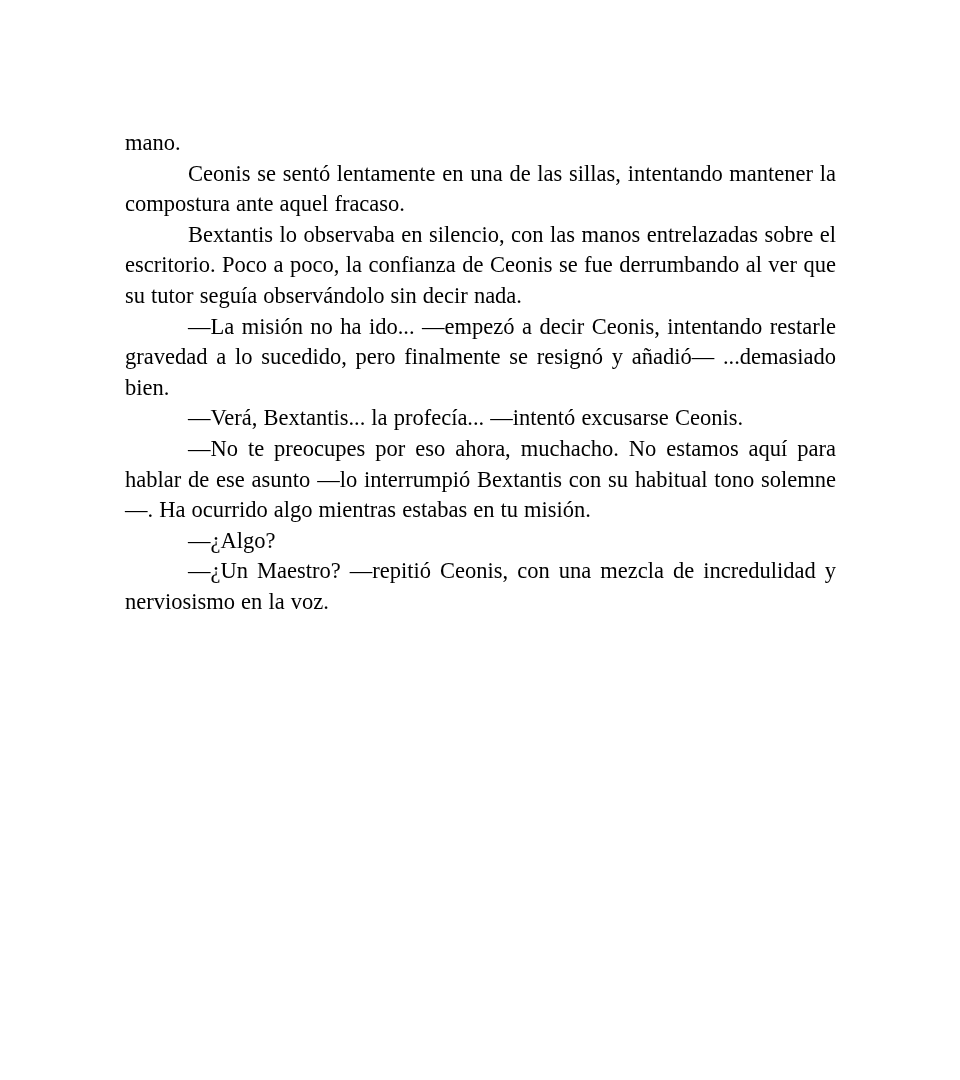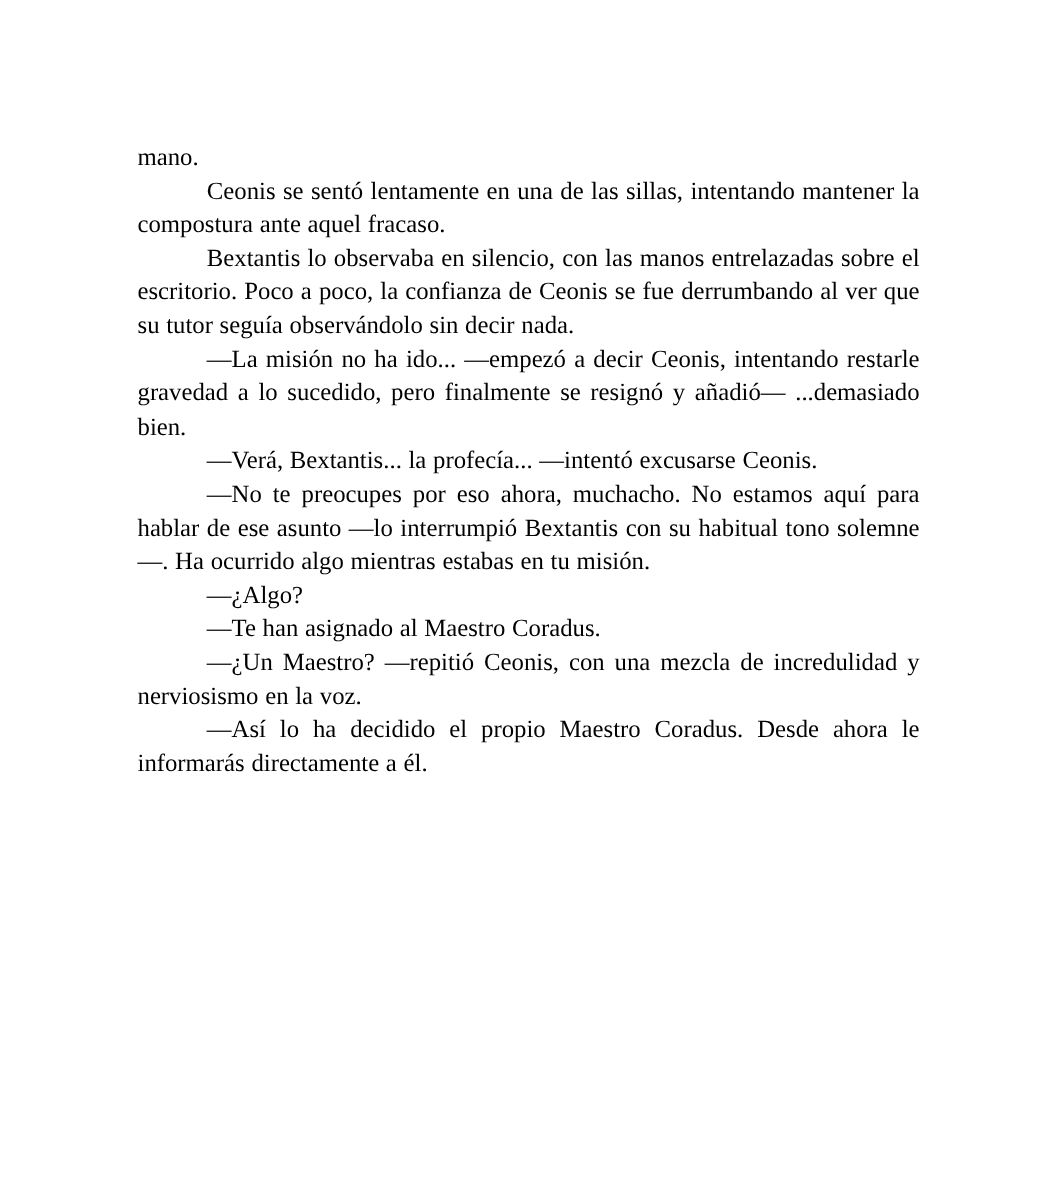--- a/index.html
+++ b/index.html
@@ -42,17 +42,15 @@
 
 <div class="book-page">
   <div class="text-block">
       <p>mano.</p>
       <p class="indent">Ceonis se sentó lentamente en una de las sillas, intentando mantener la compostura ante aquel fracaso.</p>
       <p class="indent">Bextantis lo observaba en silencio, con las manos entrelazadas sobre el escritorio. Poco a poco, la confianza de Ceonis se fue derrumbando al ver que su tutor seguía observándolo sin decir nada.</p>
       <p class="indent">—La misión no ha ido... —empezó a decir Ceonis, intentando restarle gravedad a lo sucedido, pero finalmente se resignó y añadió— ...demasiado bien.</p>
       <p class="indent">—Verá, Bextantis... la profecía... —intentó excusarse Ceonis.</p>
       <p class="indent">—No te preocupes por eso ahora, muchacho. No estamos aquí para hablar de ese asunto —lo interrumpió Bextantis con su habitual tono solemne—. Ha ocurrido algo mientras estabas en tu misión.</p>
       <p class="indent">—¿Algo?</p>
-      <p class="indent">—Te han asignado al Maestro Coradus.</p>
       <p class="indent">—¿Un Maestro? —repitió Ceonis, con una mezcla de incredulidad y nerviosismo en la voz.</p>
-      <p class="indent">—Así lo ha decidido el propio Maestro Coradus. Desde ahora le informarás directamente a él.</p>
     </div>
 </div>
 
 </body></html>

